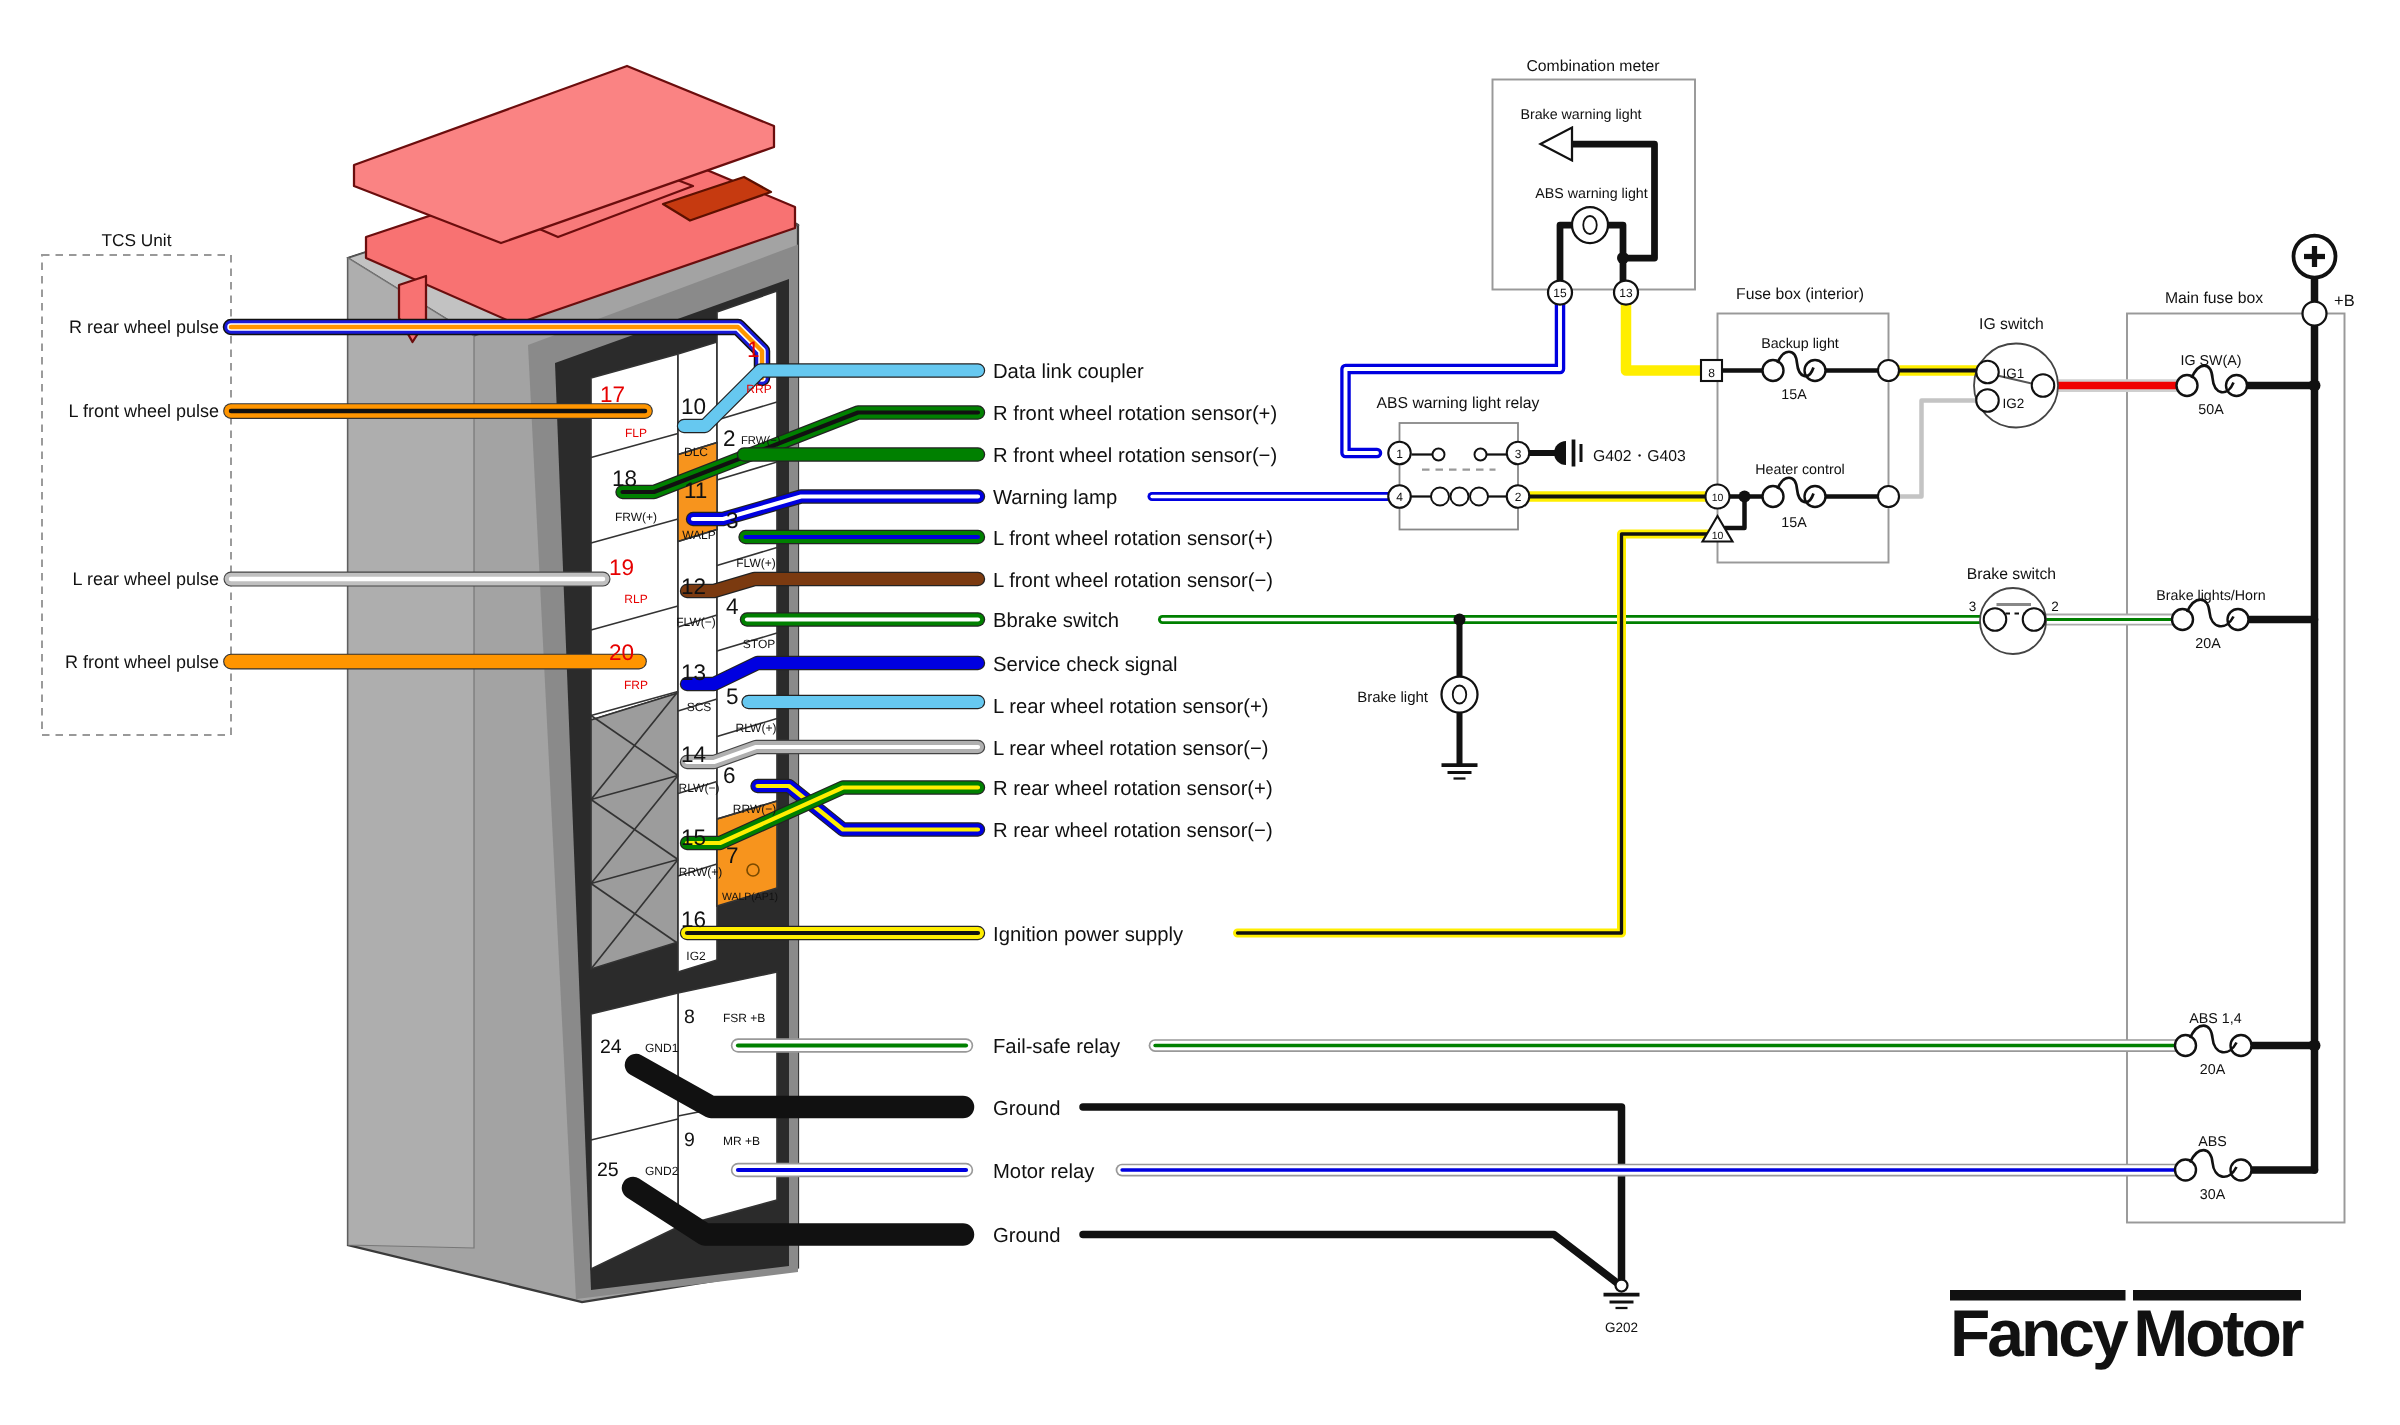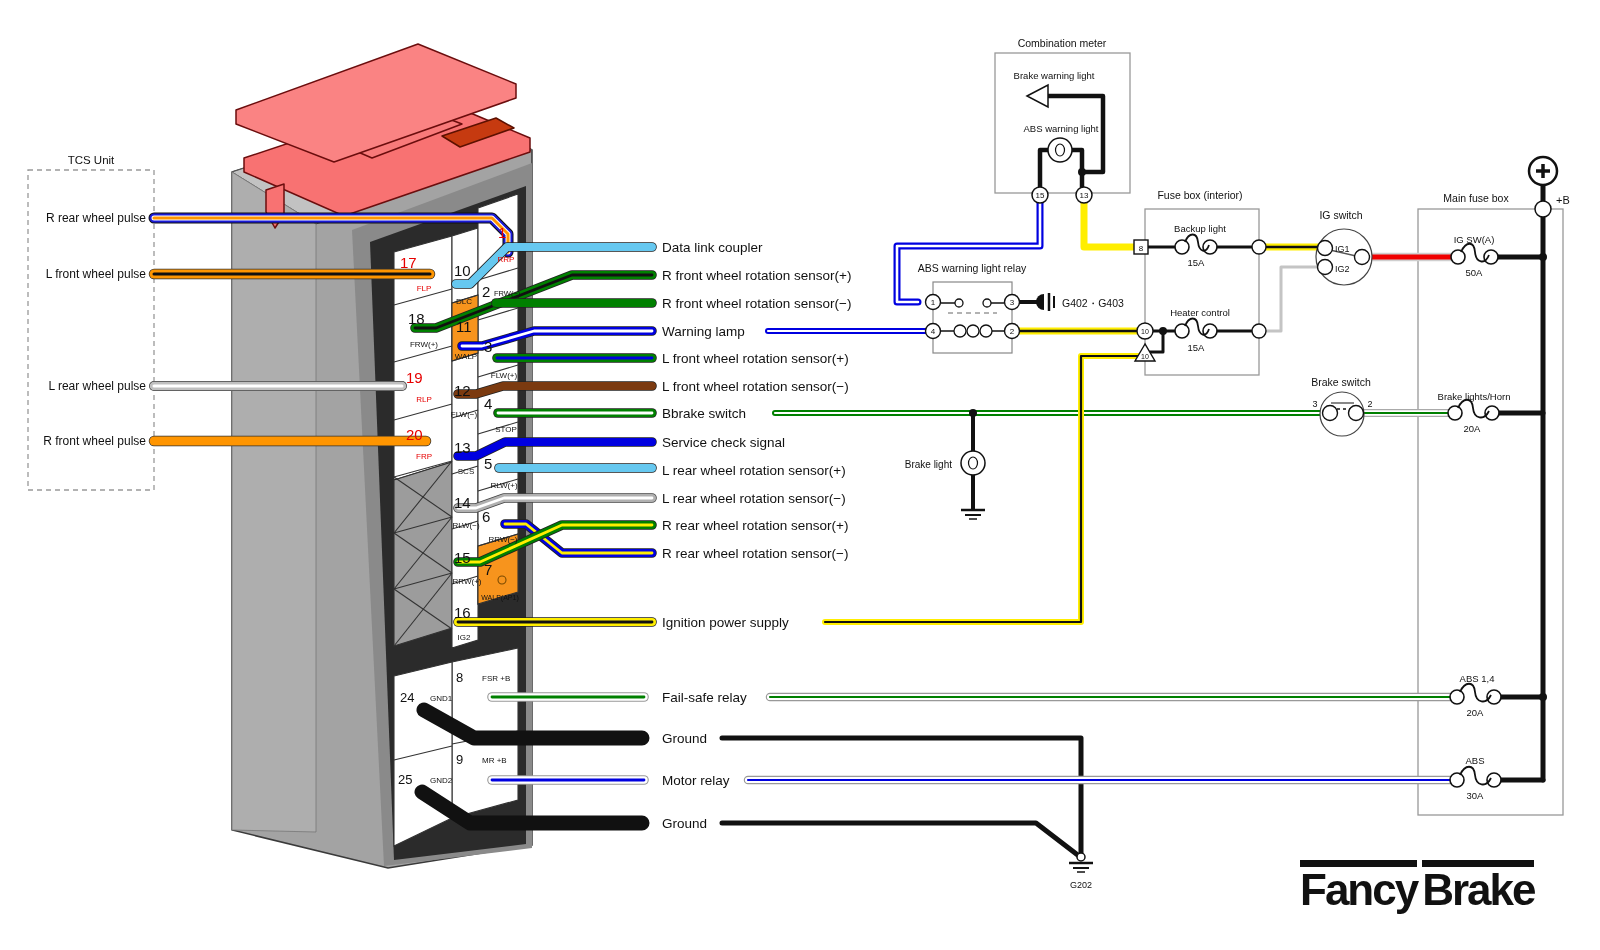--- a/index.html
+++ b/index.html
@@ -482,15 +482,15 @@
     <text x="1475" y="716" class="sm mid">20A</text>
     <text x="1475" y="764" class="sm mid">ABS</text>
     <text x="1475" y="799" class="sm mid">30A</text>
 
     <text x="1081" y="888" class="mid" style="font-size:9px">G202</text>
   </g>
 </svg>
 
   <div id="logo">
     <span>Fancy</span>
-      <span>Brake</span>
+      <span>Motor</span>
   </div>
 </div>
 
 </body></html>

